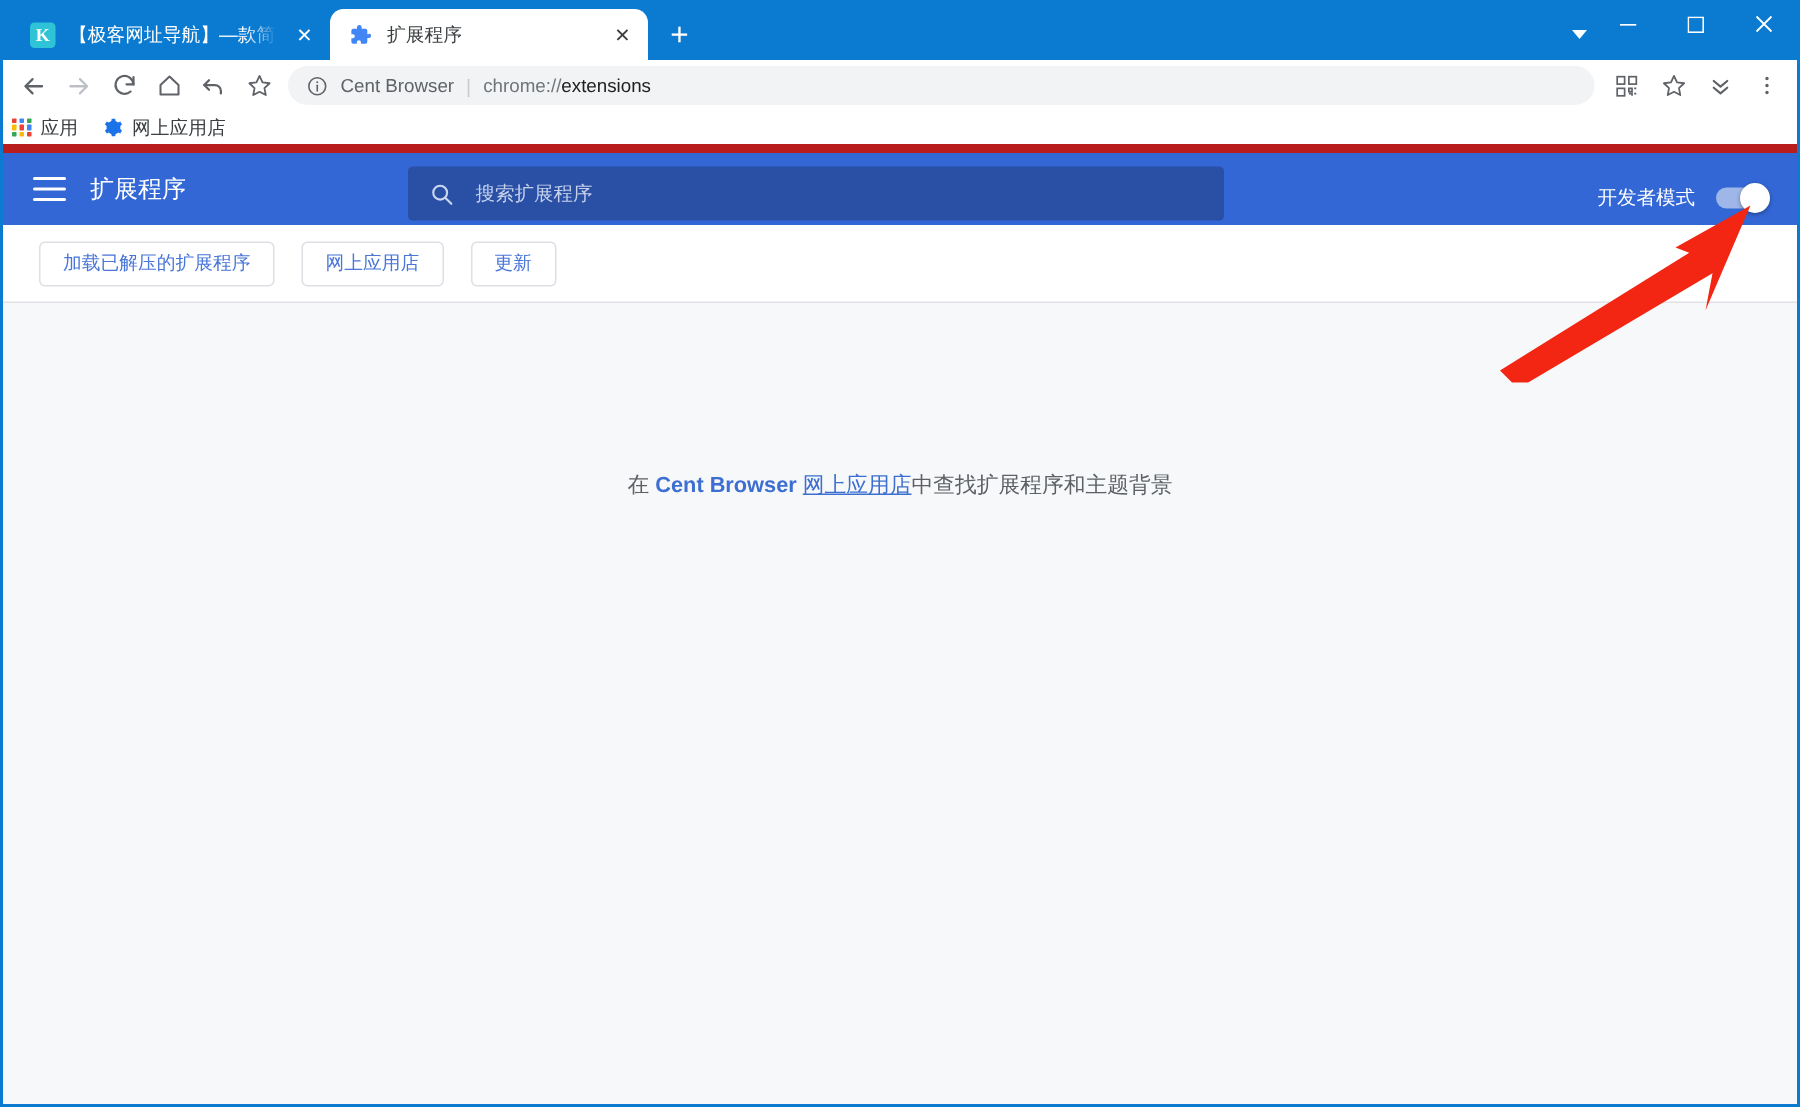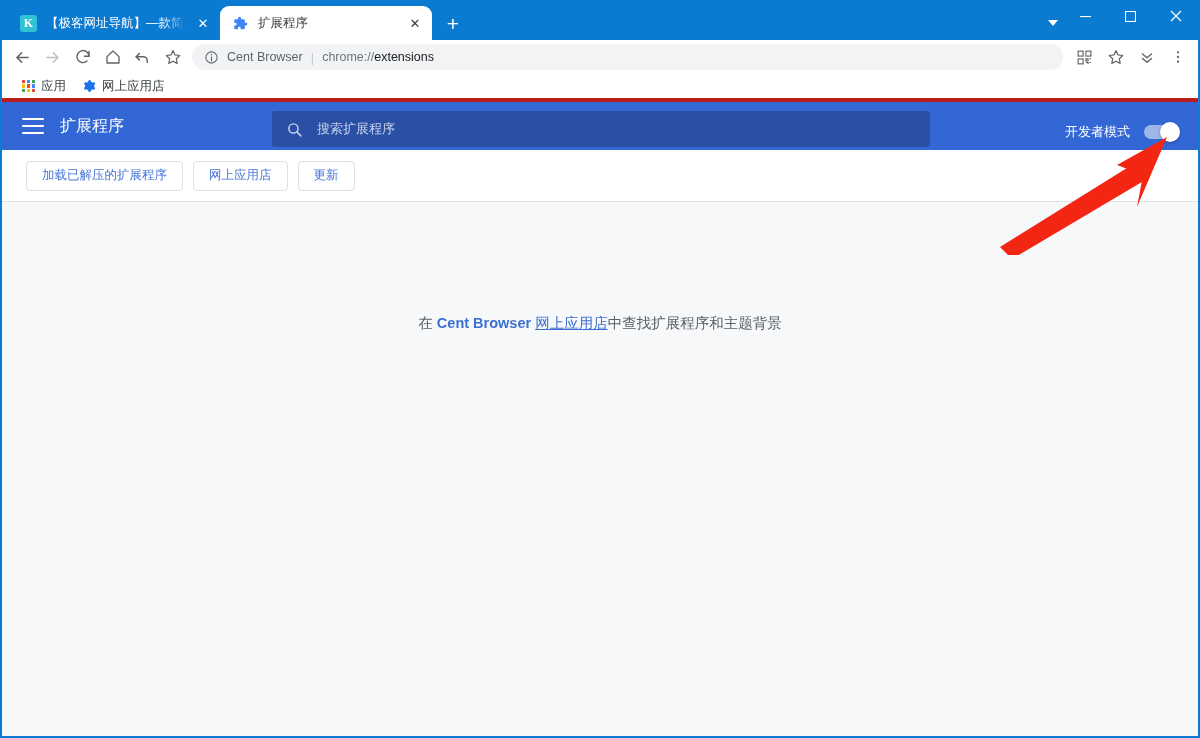--- a/index.html
+++ b/index.html
@@ -109,22 +109,22 @@
   .omni-url { font-size: 12.5px; white-space: nowrap; }
   .omni-url .scheme { color: #70757a; margin-top: 16px; }
   .omni-url .path { color: #202124; }
 
   .right-icons { display: flex; align-items: center; gap: 2px; flex: none; }
 
   
   .bookmarkbar {
     height: 28px; background: #ffffff; flex: none;
     display: flex; align-items: center;
-    padding: 0 20px; gap: 16px;
-    border-bottom: 4px solid #b91c1c;
+    padding: 0 6px; gap: 16px;
+    border-bottom: 6px solid #b91c1c;
   }
   .bm-item { display: flex; align-items: center; gap: 6px; }
   .bm-label { font-size: 12.5px; color: #3c4043; }
   .grid-icon {
     width: 13px; height: 13px; flex: none;
     display: grid; grid-template-columns: repeat(3, 1fr); grid-template-rows: repeat(3, 1fr);
     gap: 1.5px;
   }
   .grid-icon i { display: block; border-radius: 0.5px; }
 
@@ -138,21 +138,21 @@
     position: relative;
   }
   .hamburger { width: 22px; height: 16px; flex: none; display:flex; flex-direction:column; justify-content:space-between; }
   .hamburger i { display:block; height: 2px; background: #ffffff; border-radius: 1px; }
   .ext-title {
     color: #ffffff; font-size: 16px; margin-left: 16px;
     white-space: nowrap;
   }
   .ext-search {
     position: absolute; left: 270px; top: 9px;
-    width: 658px; height: 36px;
+    width: 544px; height: 36px;
     background: #2a50a5; border-radius: 3px;
     display: flex; align-items: center; gap: 14px;
     padding: 0 14px;
   }
   .ext-search-icon { width: 17px; height: 17px; flex: none; color: #cbd6ef; }
   .ext-search-ph { font-size: 13px; color: #c6d2ec; }
 
   .devmode {
     position: absolute; right: 20px; top: 0; height: 60px;
     display: flex; align-items: center; gap: 14px;
@@ -165,21 +165,21 @@
   .toggle .knob {
     position: absolute; right: -2px; top: -3px;
     width: 20px; height: 20px; border-radius: 50%;
     background: #ffffff;
     box-shadow: 0 1px 3px rgba(0,0,0,.35);
   }
 
   .ext-toolbar {
     height: 52px; background: #ffffff; flex: none;
     display: flex; align-items: center;
-    padding: 0 24px; gap: 10px;
+    padding: 0 24px; gap: 18px;
     border-bottom: 1px solid #e0e2e5;
   }
   .ext-btn {
     height: 30px; padding: 0 15px;
     border: 1px solid #dcdfe3; border-radius: 4px;
     background: #ffffff;
     color: #4a76d8; font-size: 12.5px;
     display: flex; align-items: center; justify-content: center;
     font-family: "Liberation Sans", "DejaVu Sans", sans-serif;
     white-space: nowrap;

